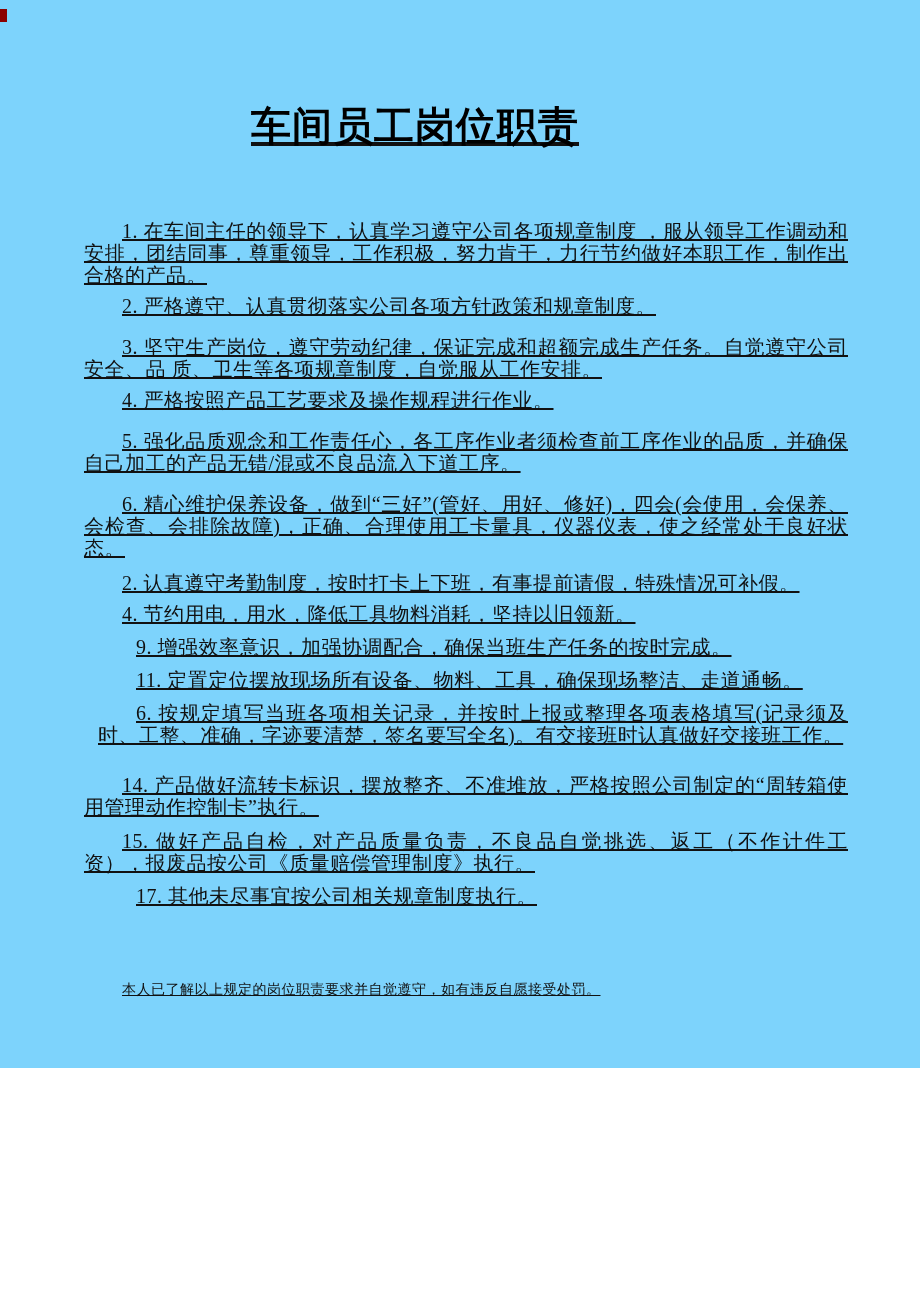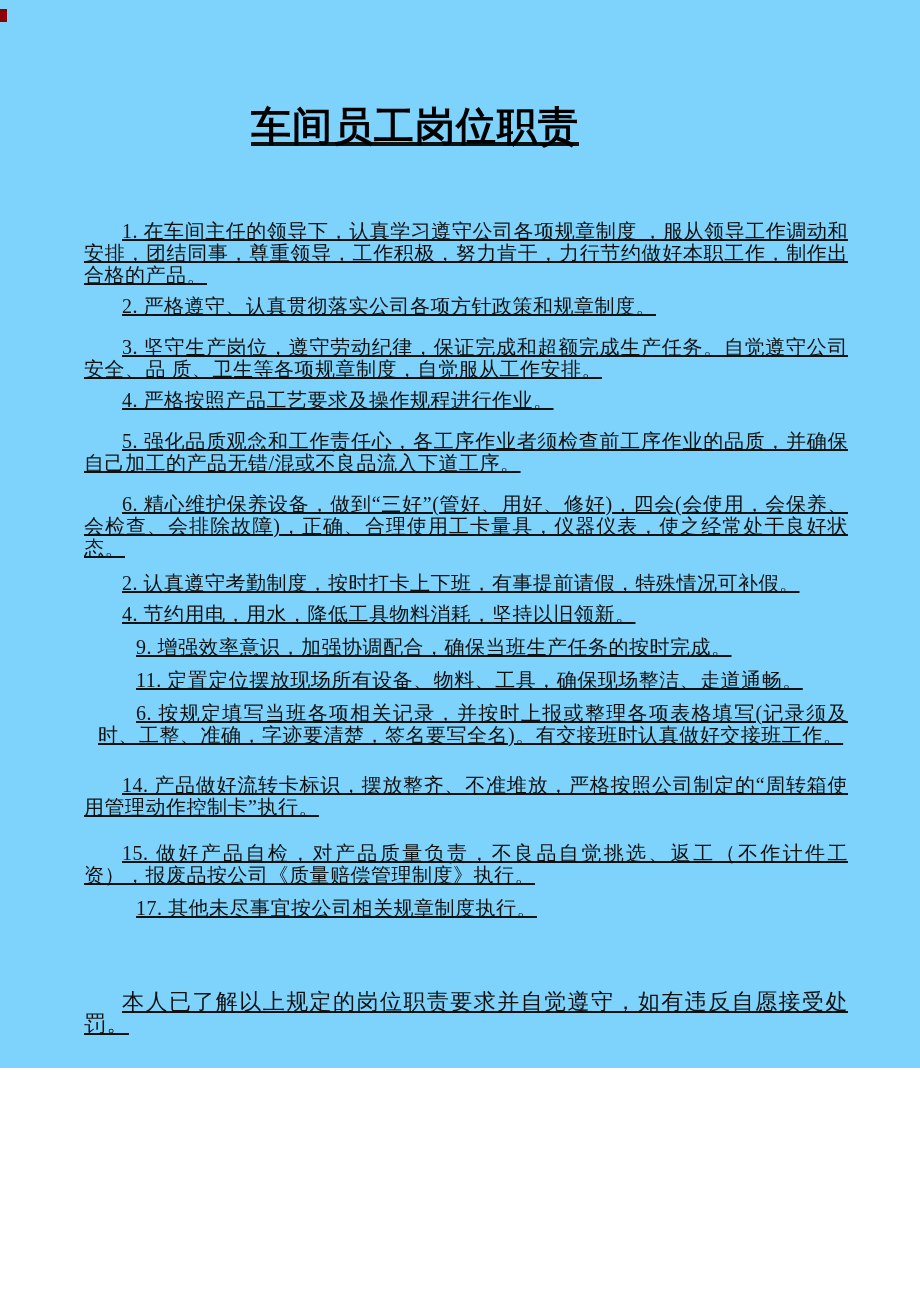--- a/index.html
+++ b/index.html
@@ -54,27 +54,27 @@
     letter-spacing: 0.5px;
     text-align: justify;
     text-justify: inter-character;
     text-indent: 38px;
   }
   
   .gap-s  { margin-top: 9px;  }
   .gap-m  { margin-top: 11px; margin-left: 14px; }
   .gap-l  { margin-top: 13px; }
   .gap-xl { margin-top: 19px; }
-  .gap-2m { margin-top: 24px; }
+  .gap-2m { margin-top: 12px; }
   .gap-2l { margin-top: 28px; }
 
   .closing {
     margin: 72px 72px 0 84px;
     width: 764px;
-    font-size: 22px;
+    font-size: 14px;
     line-height: 22px;
     letter-spacing: 0.5px;
     text-indent: 38px;
     text-align: justify;
   }
   .signature {
     margin: 76px 72px 0 84px;
     font-size: 17px;
     line-height: 22px;
     letter-spacing: 2px;

